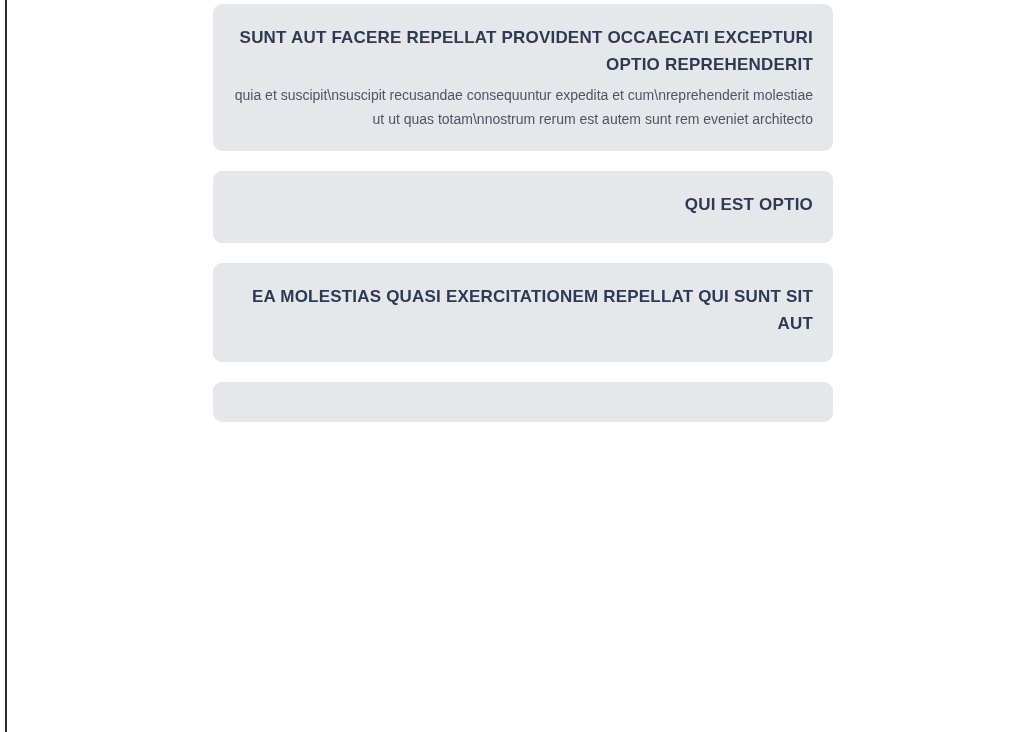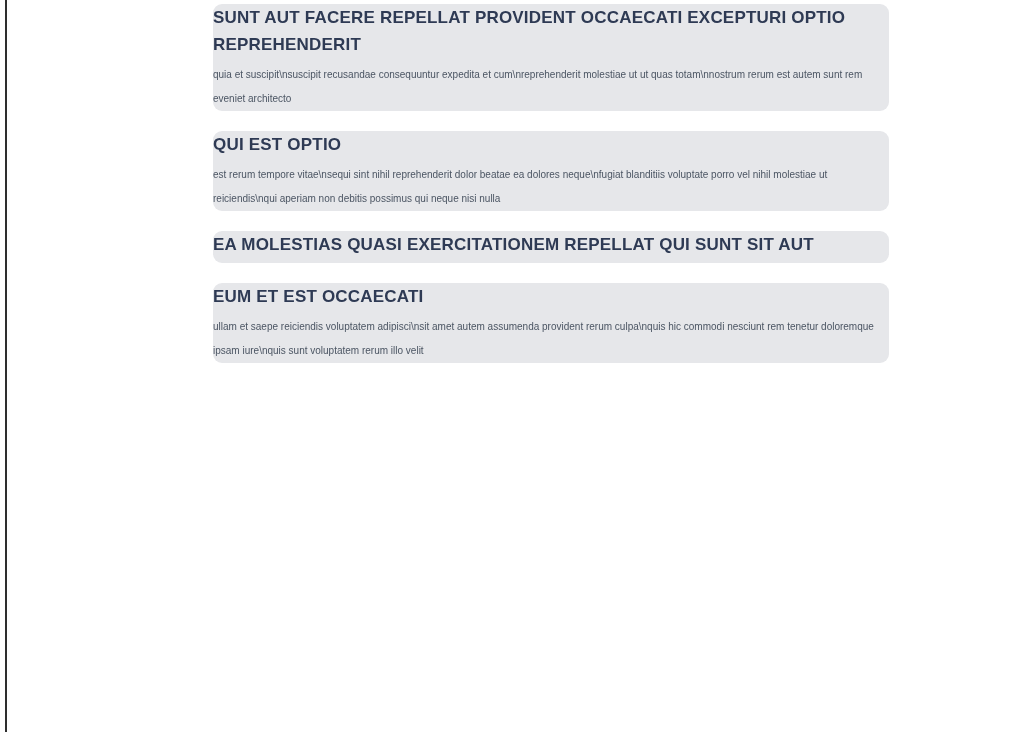--- a/index.html
+++ b/index.html
@@ -26,63 +26,60 @@
     position: absolute;
     left: 213px;
     top: 4px;
     width: 600px;
     display: flex;
     flex-direction: column;
     gap: 20px;
   }
   .post-card {
     box-sizing: border-box;
-    width: 676px;
+    width: 620px;
     background: #e6e7ea;
     border-radius: 9px;
+    padding: 20px;
+    text-align: right;
   }
   .post-title {
     margin: 0 0 5px 0;
     font-size: 17px;
     font-weight: 700;
     line-height: 27px;
     letter-spacing: 0.2px;
     color: #2e3a54;
   }
   .post-body {
     margin: 0;
-    font-size: 10px;
+    font-size: 14px;
     font-weight: 400;
     line-height: 24px;
     color: #4b5563;
   }
 </style>
 </head>
 <body>
 
 <div class="left-rule"></div>
 
 <main class="feed">
 
   <article class="post-card">
     <h2 class="post-title">SUNT AUT FACERE REPELLAT PROVIDENT OCCAECATI EXCEPTURI OPTIO REPREHENDERIT</h2>
     <p class="post-body">quia et suscipit\nsuscipit recusandae consequuntur expedita et cum\nreprehenderit molestiae ut ut quas totam\nnostrum rerum est autem sunt rem eveniet architecto</p>
   </article>
 
   <article class="post-card">
     <h2 class="post-title">QUI EST OPTIO</h2>
-    <p class="post-body">est rerum tempore vitae\nsequi sint nihil reprehenderit dolor beatae ea dolores neque\nfugiat blanditiis voluptate porro vel nihil molestiae ut reiciendis\nqui aperiam non debitis possimus qui neque nisi nulla</p>
   </article>
 
   <article class="post-card">
     <h2 class="post-title">EA MOLESTIAS QUASI EXERCITATIONEM REPELLAT QUI SUNT SIT AUT</h2>
   </article>
 
-  <article class="post-card">
-    <h2 class="post-title">EUM ET EST OCCAECATI</h2>
-    <p class="post-body">ullam et saepe reiciendis voluptatem adipisci\nsit amet autem assumenda provident rerum culpa\nquis hic commodi nesciunt rem tenetur doloremque ipsam iure\nquis sunt voluptatem rerum illo velit</p>
-  </article>
 
   <article class="post-card">
     
   </article>
 
 </main>
 
 </body></html>

